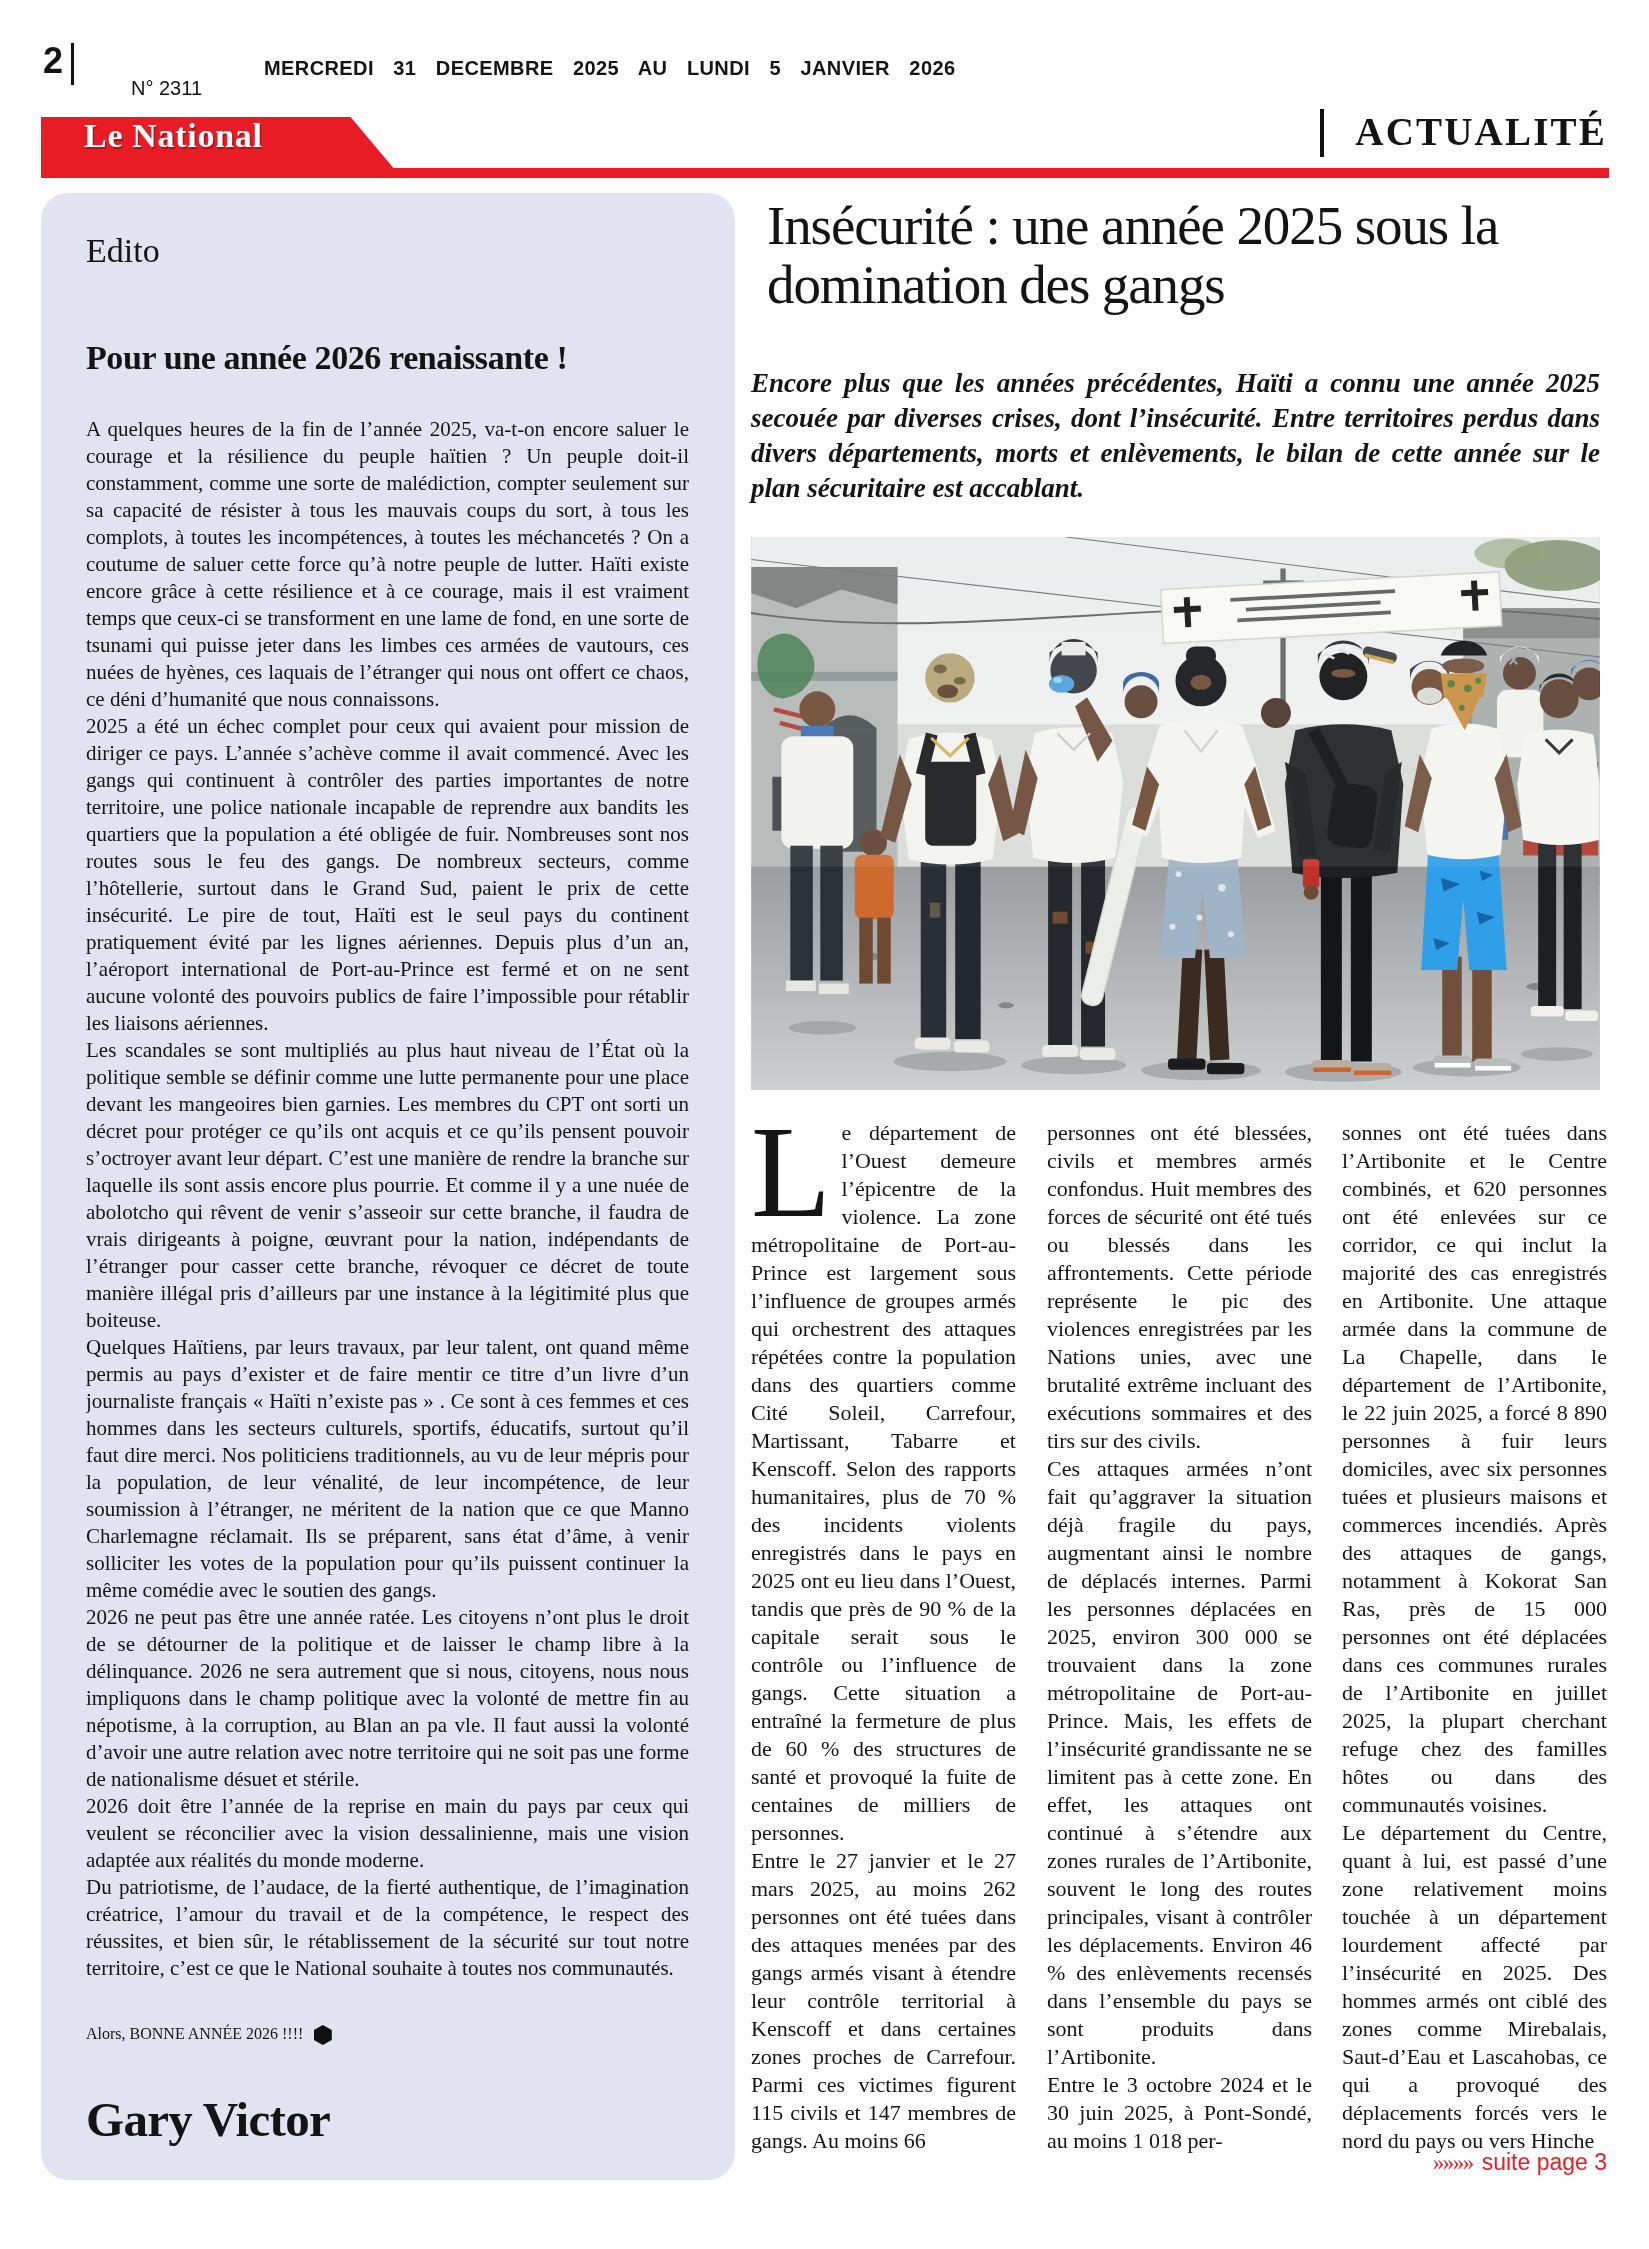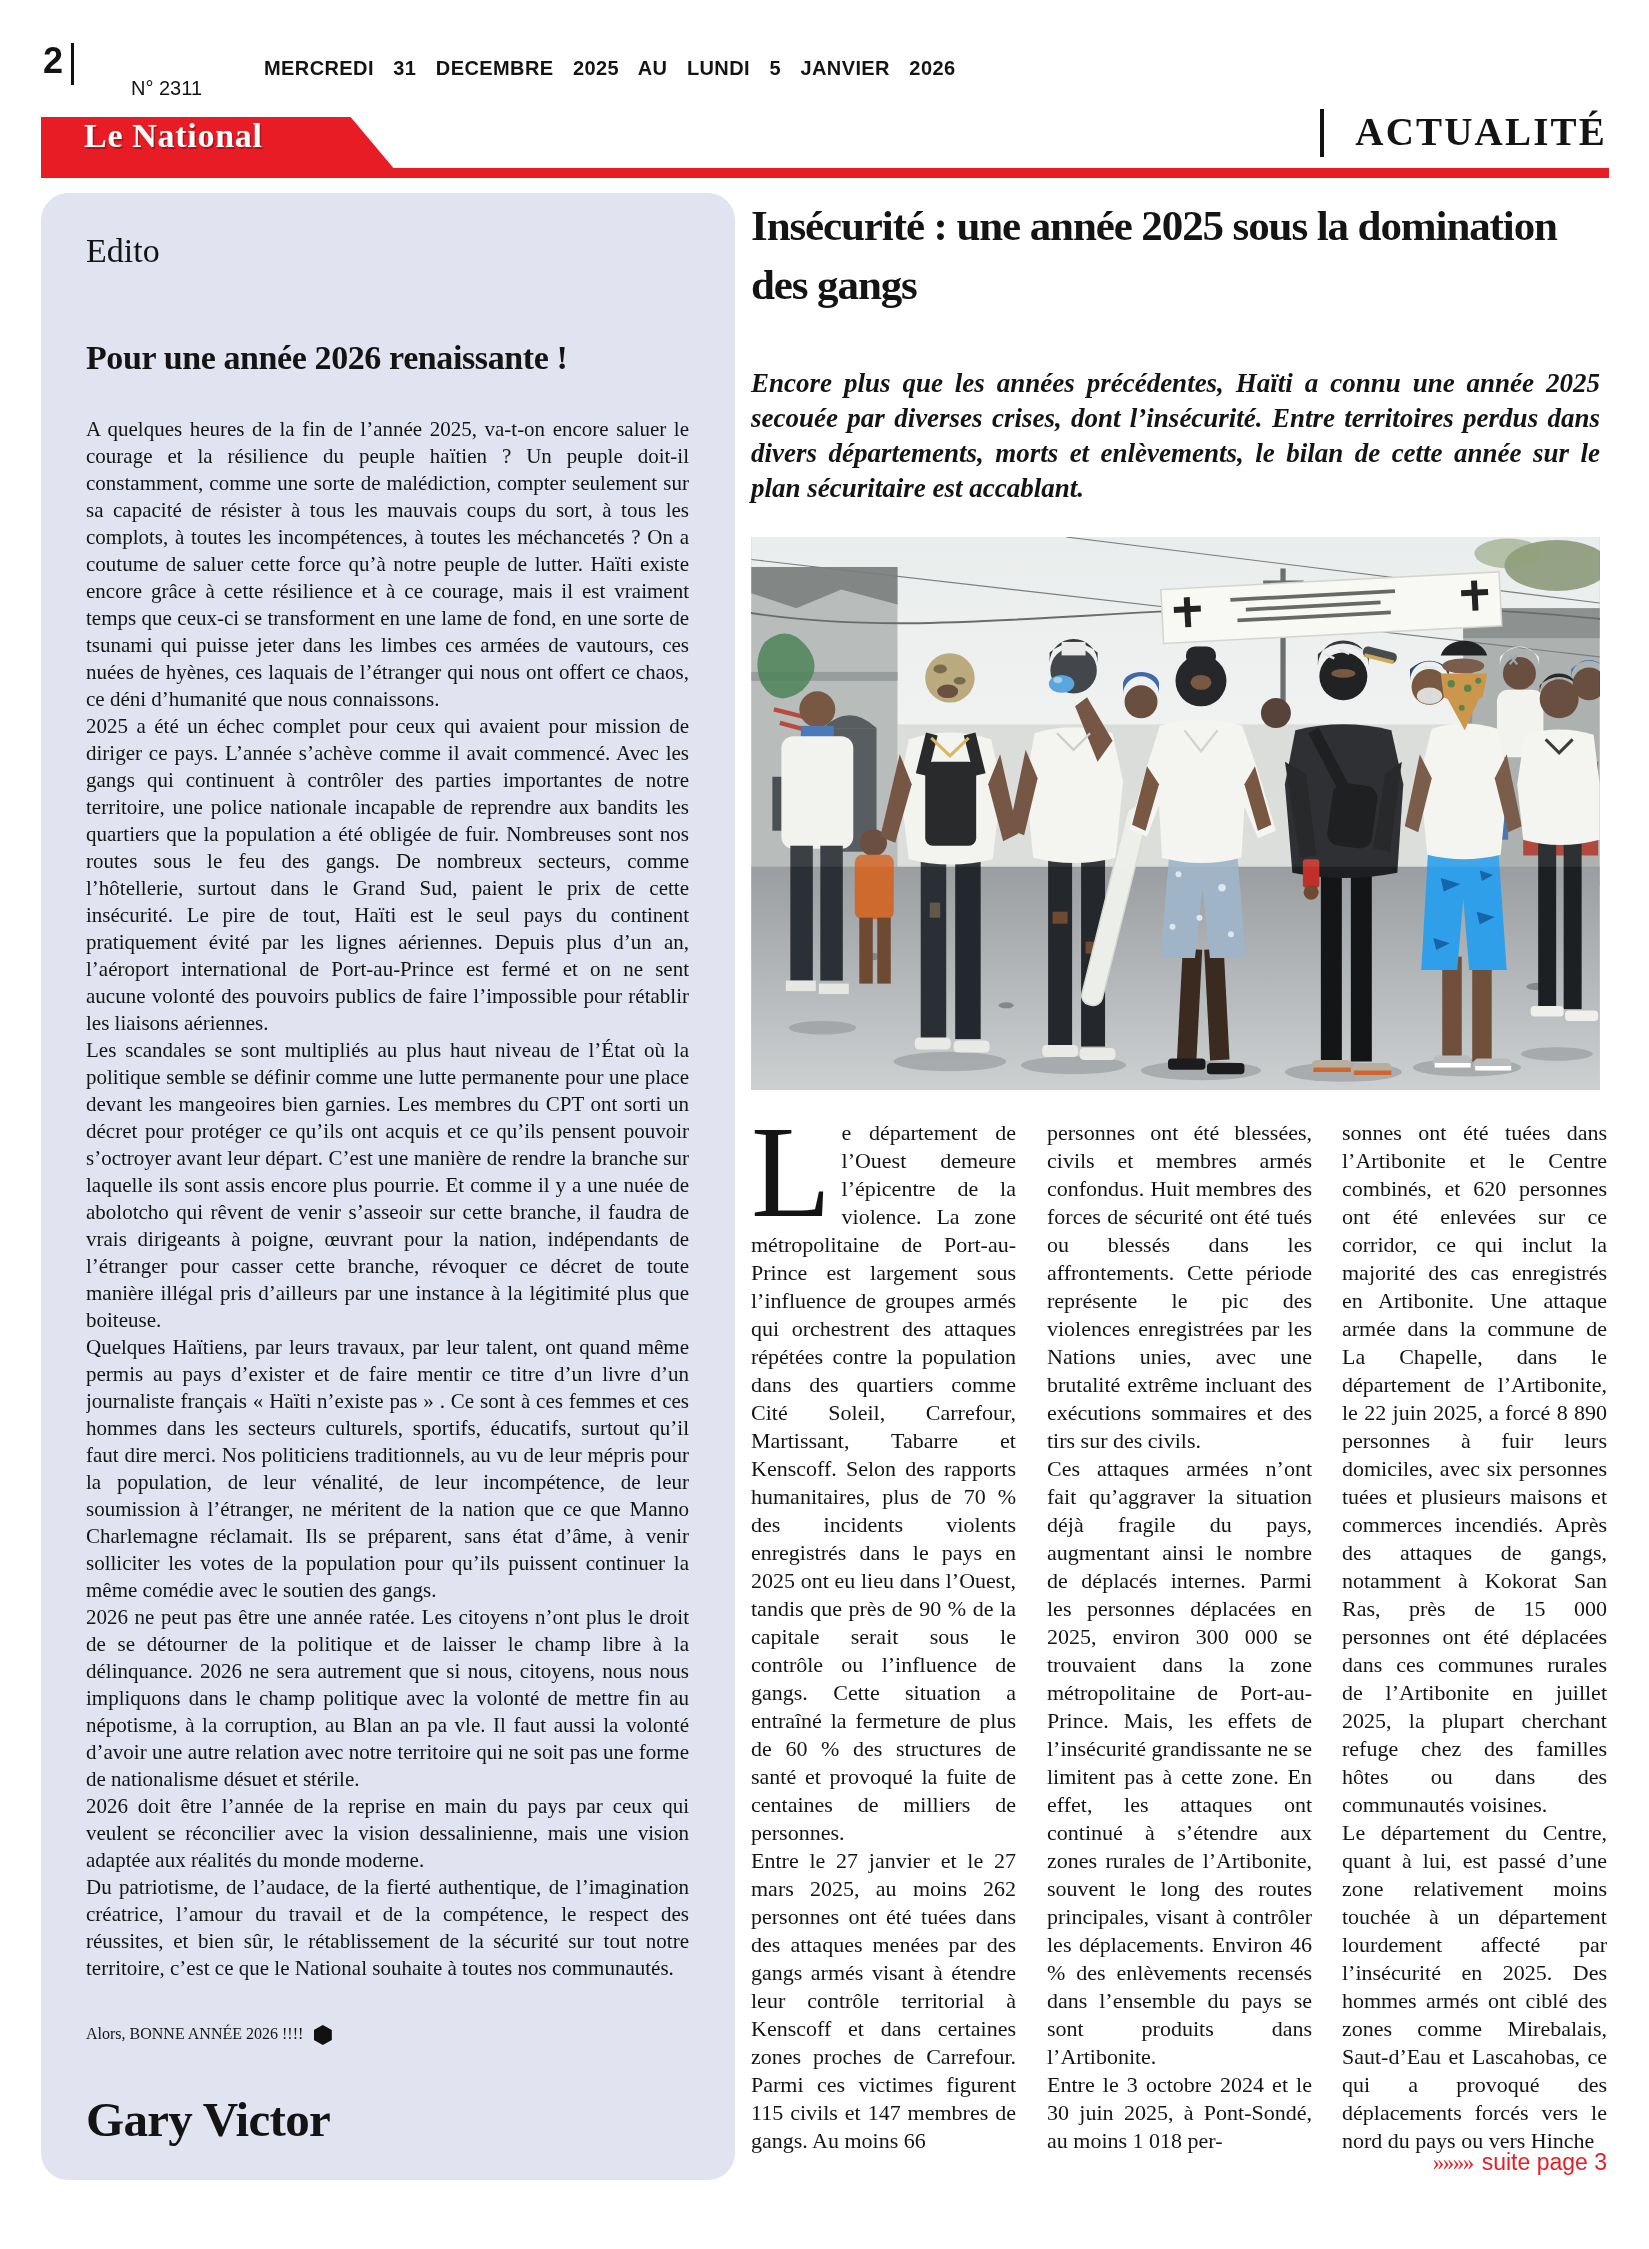--- a/index.html
+++ b/index.html
@@ -33,22 +33,22 @@
     display:flex; flex-direction:column;border-radius:27px; }
   .edito-kicker { font-size:34px; font-weight:400; }
   .edito-title { font-size:34px; font-weight:bold; margin-top:69px; letter-spacing:-0.4px; }
   .edito-body { margin-top:39px; font-size:21px; line-height:27px; text-align:justify; flex:0 1 auto; overflow:hidden; }
   .edito-body p { margin:0; }
   .edito-signoff { margin-top:43px; font-size:16px; display:flex; gap:10.5px; }
   .hexagon { display:inline-block; width:18px; height:20px; background:#111;
     clip-path:polygon(50% 0,100% 25%,100% 75%,50% 100%,0 75%,0 25%); }
   .edito-author { margin-top:46px; font-size:49px; font-weight:bold; letter-spacing:-0.7px; }
   
-  .headline { position:absolute; left:751px; top:196px; width:862px;
-    font-size:43px; line-height:59px; font-weight:bold; letter-spacing:-1.1px; }
+  .headline { position:absolute; left:767px; top:196px; width:862px;
+    font-size:55px; line-height:59px; font-weight:normal; letter-spacing:-1.1px; }
   .standfirst { position:absolute; left:751px; top:366px; width:849px;
     font-size:27px; line-height:35px; font-weight:bold; font-style:italic; text-align:justify; }
   .photo { position:absolute; left:751px; top:537px; width:849px; height:553px; background:#cfd2d2; }
   .photo svg { display:block; width:100%; height:100%; }
   .col { position:absolute; top:1119px; width:265px; font-size:22px; line-height:28px; text-align:justify; }
   .col p { margin:0; }
   #col1 { left:751px; } #col2 { left:1047px; } #col3 { left:1342px; }
   .dropcap { float:left; font-size:131px; line-height:105px; padding-right:10.5px; font-weight:400; }
   .continuation { position:absolute; left:1342px; top:2149px; width:265px; text-align:right;
     color:#e81c25; font-family:"Liberation Sans", sans-serif; font-size:23px; }

